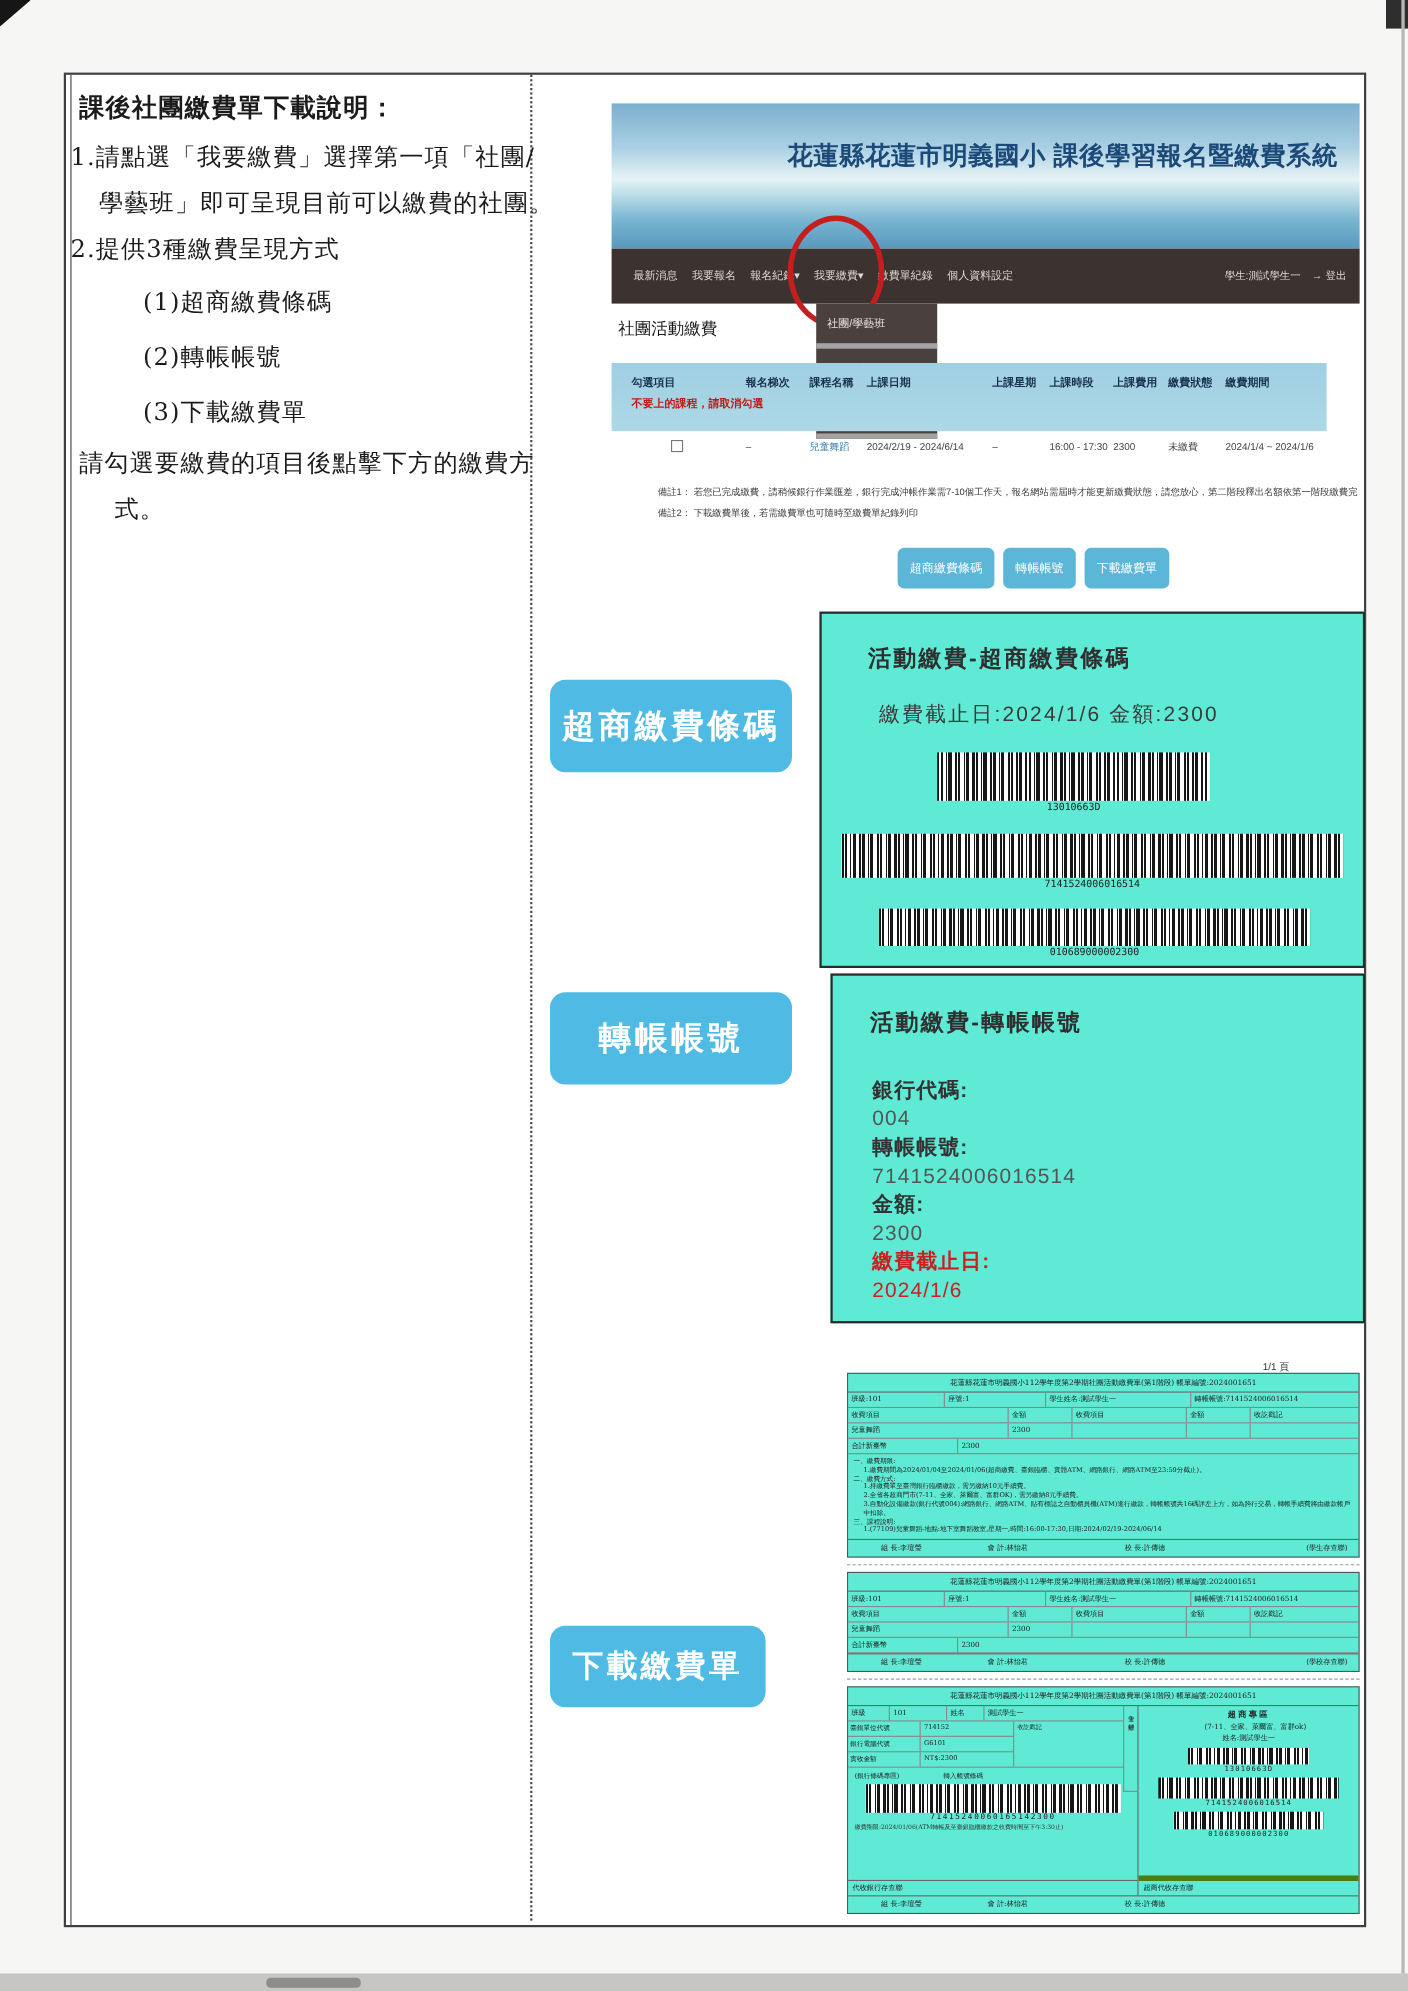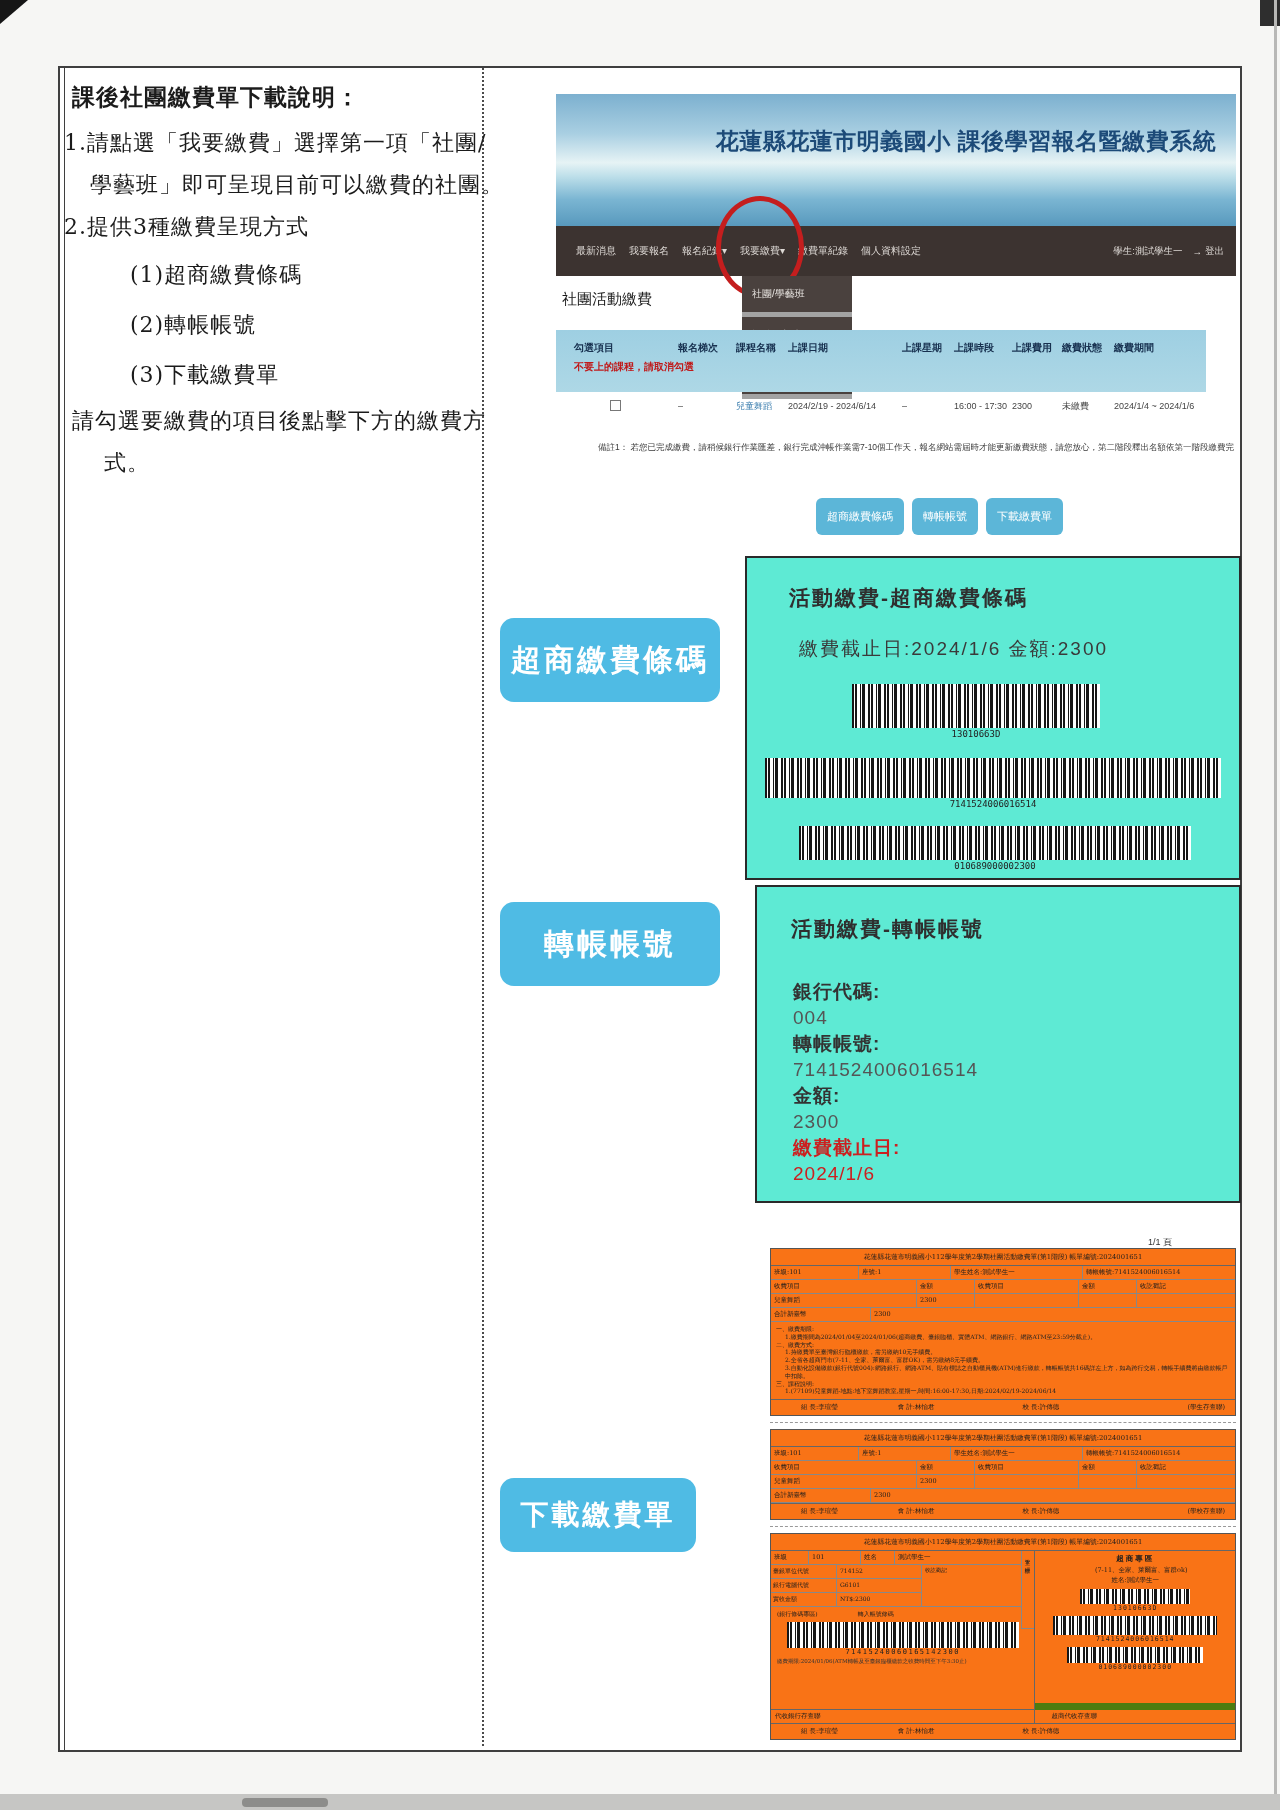--- a/index.html
+++ b/index.html
@@ -77,21 +77,21 @@
   
   .box2{left:755px;top:885px;width:482px;height:314px;}
   .box2-title{position:absolute;left:34px;top:28px;font-size:21px;font-weight:bold;color:#2f2f2f;letter-spacing:2px;}
   .box2-lines{position:absolute;left:36px;top:92px;font-size:19px;line-height:26px;color:#555;letter-spacing:1px;}
   .tb-label{font-weight:bold;color:#333;}
   .tb-red{color:#cc2020;}
   
   .page-ind{position:absolute;left:1148px;top:1236px;font-size:9px;color:#333;}
   .slip{position:absolute;left:770px;top:1248px;width:466px;
     font-family:"DejaVu Serif","Liberation Serif",serif;color:#1d1d1d;}
-  .slip-copy{border:1px solid #555;background:#f97316;box-sizing:border-box;}
+  .slip-copy{border:1px solid #555;background:#5eead4;box-sizing:border-box;}
   .cutline{border-top:1px dashed #999;margin:6px 0;}
   .s-title{font-size:6.8px;text-align:center;padding:3px 2px;border-bottom:1px solid #666;white-space:nowrap;overflow:hidden;}
   .s-row{display:flex;border-bottom:1px solid #888;font-size:6.5px;}
   .s-cell{padding:2px 3px;border-right:1px solid #888;white-space:nowrap;overflow:hidden;box-sizing:border-box;}
   .s-cell:last-child{border-right:none;flex:1;}
   .iw1{width:88px;}.iw2{width:92px;}.iw3{width:132px;}
   .fw1{width:146px;}.fw2{width:58px;}.fw3{width:104px;}.fw4{width:58px;}
   .tw1{width:100px;}
   .s-notes{padding:3px 5px 4px 5px;font-size:6px;line-height:7.8px;color:#222;}
   .n1{padding-left:9px;}
@@ -120,21 +120,21 @@
   .c3dl{font-size:5.5px;padding:2px 6px;white-space:nowrap;overflow:hidden;color:#333;}
   .c3tag{border-top:1px solid #666;margin-top:auto;padding:2px 4px;font-size:6.5px;}
   .c3-right{width:43%;display:flex;flex-direction:column;align-items:center;box-sizing:border-box;}
   .cr-title{font-size:7.5px;font-weight:bold;margin-top:3px;letter-spacing:2px;}
   .cr-sub{font-size:6.5px;margin-top:2px;padding-left:12px;}
   .cr-name{font-size:6.5px;margin-top:1px;}
   .crb1{width:55%;height:15px;margin-top:4px;}
   .crb2{width:82%;height:19px;margin-top:4px;}
   .crb3{width:68%;height:16px;margin-top:4px;}
   .crn{font-size:6.5px;letter-spacing:1px;}
-  .cr-tag{border-top:7px solid #4d7c0f;margin-top:auto;align-self:stretch;padding:2px 16px;font-size:6.5px;text-align:left;}
+  .cr-tag{border-top:5px solid #4d7c0f;margin-top:auto;align-self:stretch;padding:2px 4px;font-size:6.5px;text-align:left;}
 </style>
 </head>
 <body>
 
 <div class="corner-tl"></div>
 <div class="corner-tr"></div>
 <div class="edge-right"></div>
 <div class="bottom-band"></div>
 <div class="bottom-smudge"></div>
 
@@ -201,20 +201,21 @@
   <span class="tc4">2024/2/19 - 2024/6/14</span>
   <span class="tc5">–</span>
   <span class="tc6">16:00 - 17:30</span>
   <span class="tc7">2300</span>
   <span class="tc8">未繳費</span>
   <span class="tc9">2024/1/4 ~ 2024/1/6</span>
 </div>
 
 <div class="notes">
   <div>備註1： 若您已完成繳費，請稍候銀行作業匯差，銀行完成沖帳作業需7-10個工作天，報名網站需屆時才能更新繳費狀態，請您放心，第二階段釋出名額依第一階段繳費完成後公布可報名的名額，謝謝大家配合。</div>
+  <div>備註2： 下載繳費單後，若需繳費單也可隨時至繳費單紀錄列印</div>
 </div>
 
 <div class="action-row">
   <span class="action-btn">超商繳費條碼</span>
   <span class="action-btn">轉帳帳號</span>
   <span class="action-btn">下載繳費單</span>
 </div>
 
 <div class="big-label bl1">超商繳費條碼</div>
 <div class="wbox box1">

